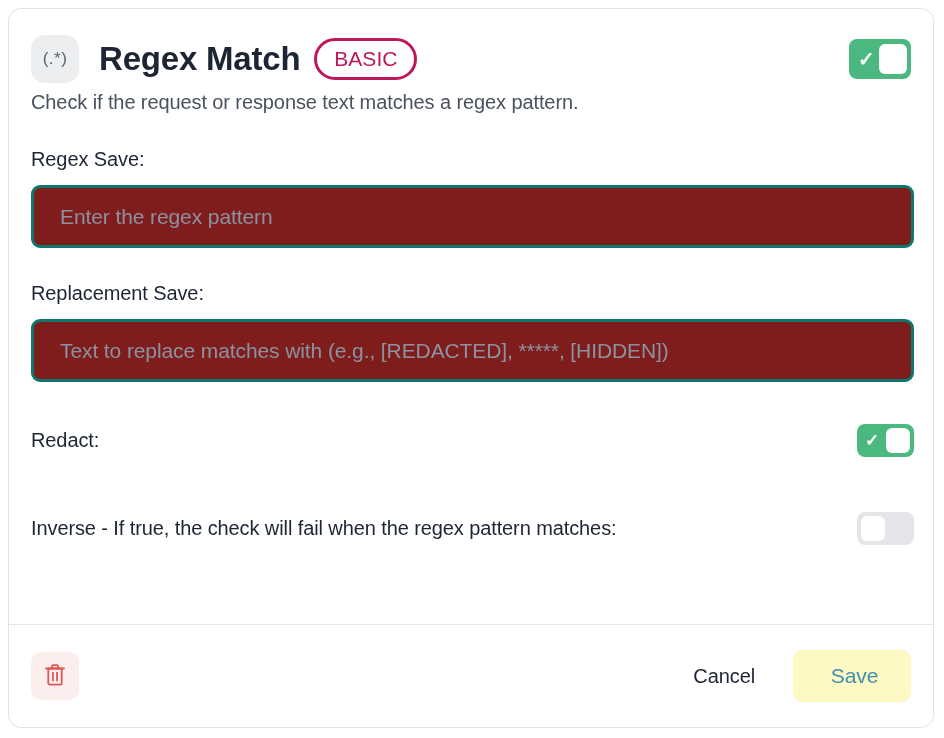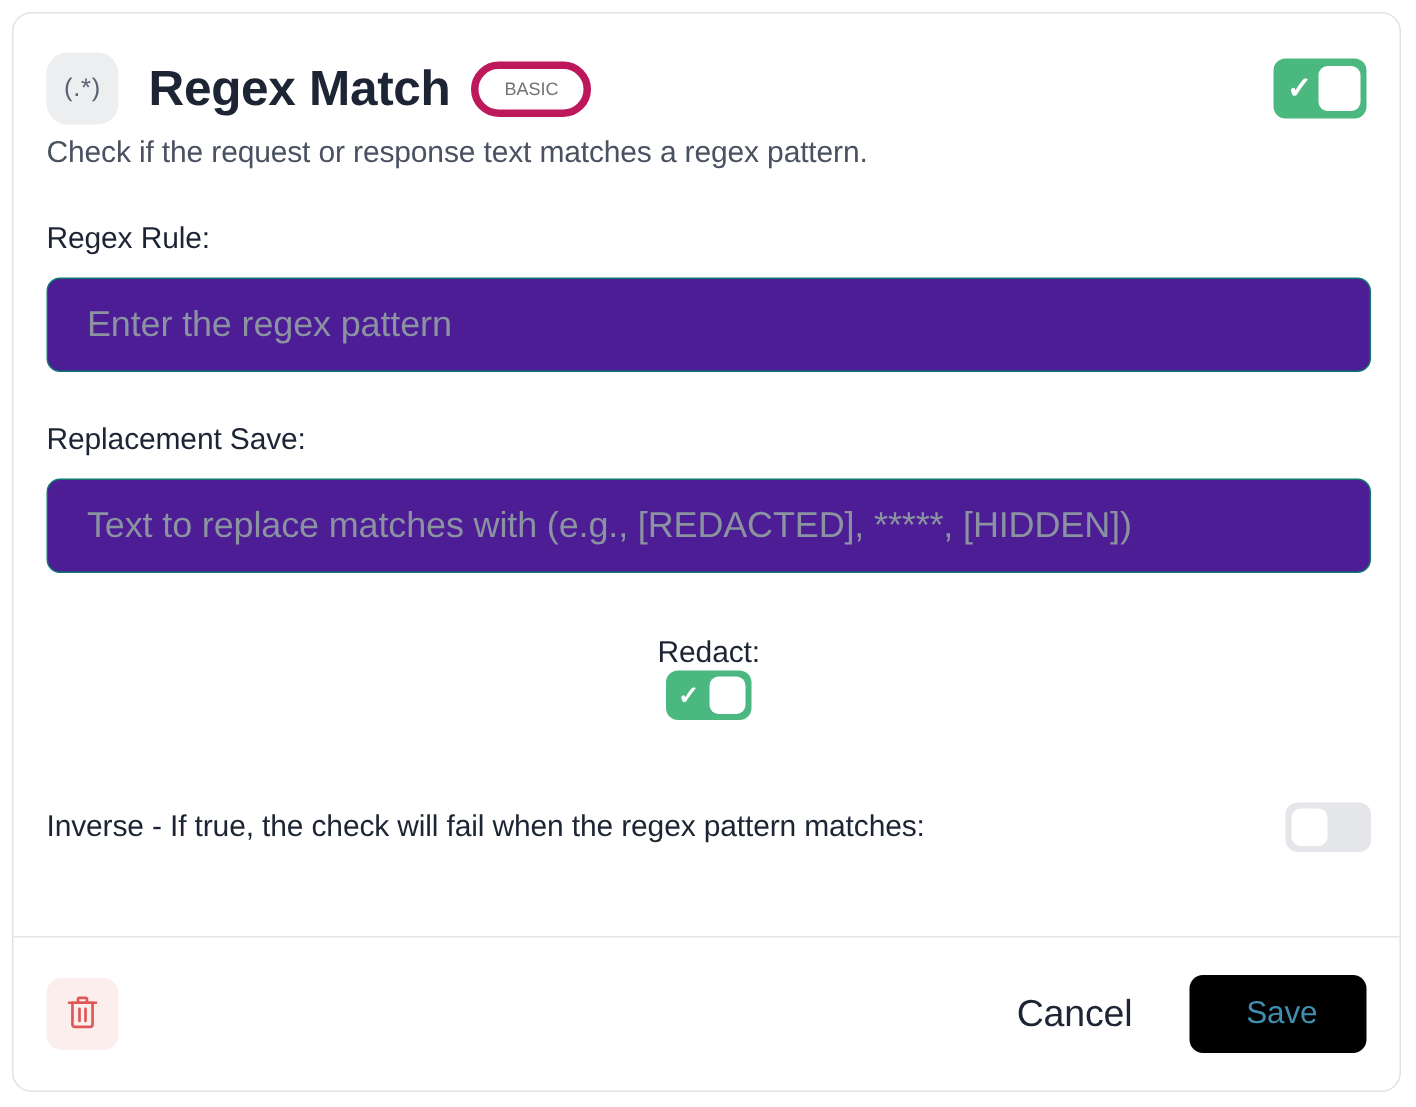--- a/index.html
+++ b/index.html
@@ -59,25 +59,25 @@
     margin-left: 20px;
     font-size: 33px;
     font-weight: bold;
     color: #1d2534;
     letter-spacing: -0.2px;
     white-space: nowrap;
   }
 
   .tier-pill {
     margin-left: 14px;
-    border: 5px solid #be185d;
+    border: 3px solid #be185d;
     border-radius: 999px;
     padding: 7px 17px 8px 17px;
-    font-size: 12px;
-    color: #737373;
+    font-size: 21px;
+    color: #be185d;
     line-height: 1;
     background: #ffffff;
     white-space: nowrap;
   }
 
   .header-spacer { flex: 1 1 auto; }
 
   
   .toggle {
     box-sizing: border-box;
@@ -124,41 +124,41 @@
     font-size: 20px;
     color: #1d2534;
     letter-spacing: -0.1px;
   }
 
   .text-input {
     margin-top: 14px;
     box-sizing: border-box;
     width: 883px;
     height: 63px;
-    border: 1px solid #0f766e;
+    border: 3px solid #0f766e;
     border-radius: 9px;
-    background: #4c1d95;
+    background: #7f1d1d;
     display: flex;
     align-items: center;
     padding: 0 26px;
-    font-size: 24px;
+    font-size: 21px;
     color: #8b93a1;
     letter-spacing: -0.1px;
     outline: none;
     font-family: "Liberation Sans", sans-serif;
   }
   .text-input::placeholder { color: #8b93a1; opacity: 1; }
 
   
   .switch-row {
     display: flex;
     align-items: center;
     width: 883px;
   }
-  .switch-row-redact { margin-top: 42px; flex-direction: column; }
+  .switch-row-redact { margin-top: 42px; }
   .switch-row-inverse { margin-top: 55px; }
 
   .switch-label {
     font-size: 20px;
     color: #1d2534;
     letter-spacing: -0.1px;
   }
   .switch-spacer { flex: 1 1 auto; }
 
   
@@ -190,31 +190,31 @@
     cursor: pointer;
     padding: 0;
     flex: 0 0 auto;
   }
 
   .footer-spacer { flex: 1 1 auto; }
 
   .cancel-button {
     background: transparent;
     border: none;
-    font-size: 25px;
+    font-size: 20px;
     color: #1d2534;
     cursor: pointer;
     padding: 10px 16px;
     letter-spacing: -0.1px;
     font-family: "Liberation Sans", sans-serif;
   }
 
   .save-button {
     margin-left: 22px;
-    background: #000000;
+    background: #fef9c3;
     border: none;
     border-radius: 9px;
     width: 118px;
     height: 52px;
     font-size: 21px;
     color: #3e8fb0;
     cursor: default;
     letter-spacing: -0.1px;
     font-family: "Liberation Sans", sans-serif;
     padding-left: 11px;
@@ -236,21 +236,21 @@
       <div class="header-spacer"></div>
       <div class="toggle toggle-lg on">
         <span class="check">✓</span>
         <span class="knob"></span>
       </div>
     </div>
 
     <div class="description">Check if the request or response text matches a regex pattern.</div>
 
     <div class="field">
-      <div class="field-label">Regex Rule:</div>
+      <div class="field-label">Regex Save:</div>
       <input class="text-input" type="text" placeholder="Enter the regex pattern" style="">
     </div>
 
     <div class="field">
       <div class="field-label">Replacement Save:</div>
       <input class="text-input" type="text" placeholder="Text to replace matches with (e.g., [REDACTED], *****, [HIDDEN])" style="">
     </div>
 
     <div class="switch-row switch-row-redact">
       <div class="switch-label">Redact:</div>

